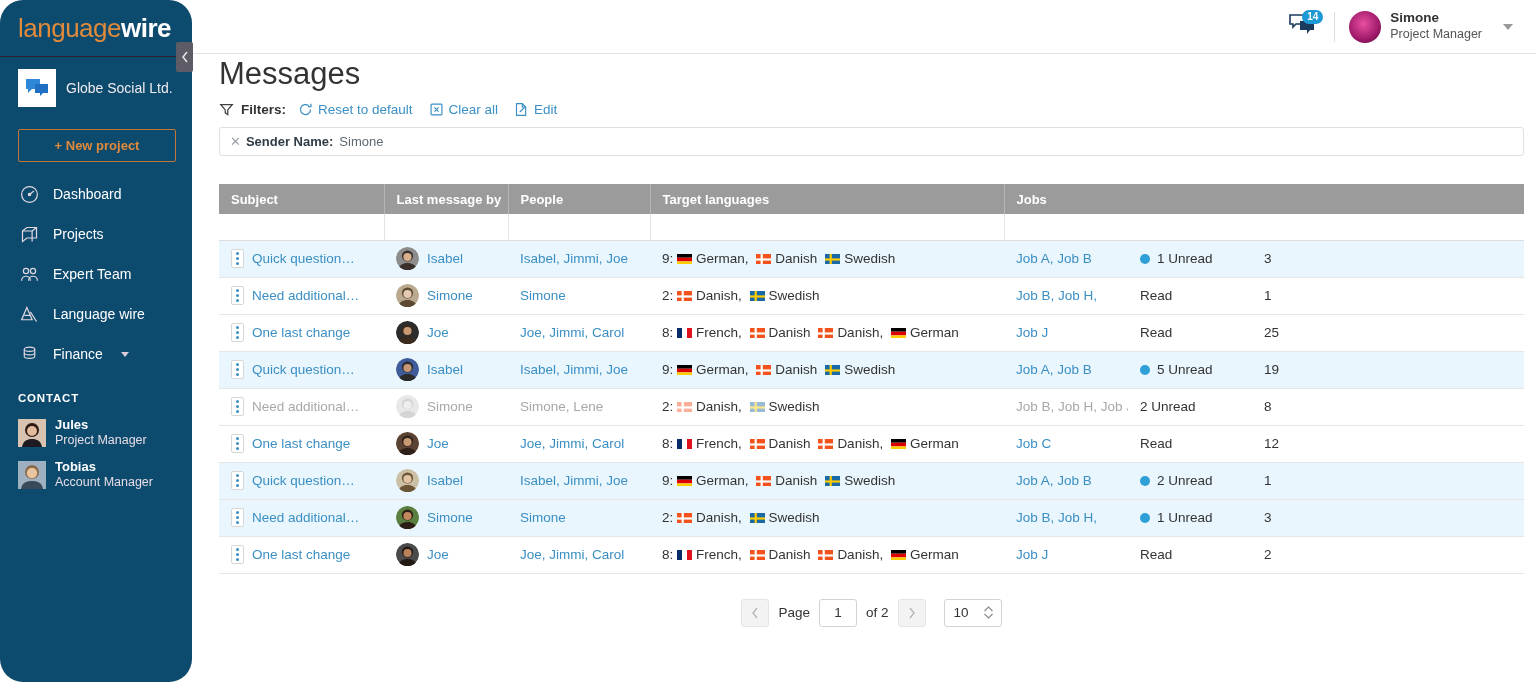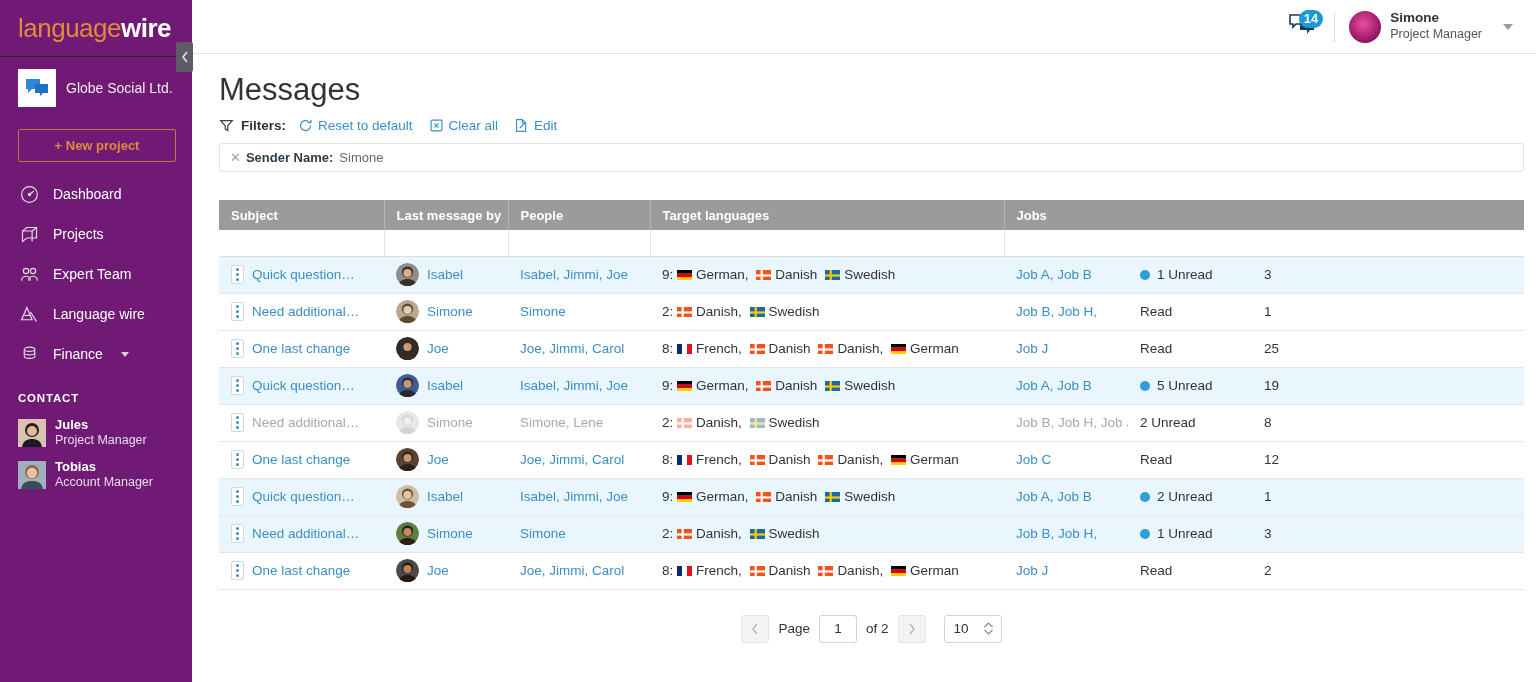--- a/index.html
+++ b/index.html
@@ -8,24 +8,25 @@
     width: 1536px; height: 682px;
     overflow: hidden;
     font-family: "Liberation Sans", sans-serif;
     background: #ffffff;
   }
   .app { display: flex; width: 1536px; height: 682px; position: relative; }
 
   
   .sidebar {
     width: 192px; height: 682px;
-    background: #701a75;
+    background: #0c4a6e;
     flex: 0 0 192px;
     position: relative;
     color: #ffffff;
+    border-radius: 23px;
   }
   .brand {
     height: 56px;
     display: flex; align-items: center;
     padding-left: 18px;
     font-size: 26px; letter-spacing: -0.5px;
   }
   .brand .lang { color: #e08a3c; font-weight: 400; }
   .brand .wire { color: #ffffff; font-weight: 700; }
   .brand-divider { height: 1px; background: #2f2030; margin: 0; }
@@ -121,21 +122,21 @@
   }
   .search-box input::placeholder { color: #8d8d8d; }
 
   .notif-wrap {
     position: relative; margin-left: 22px; margin-right: 14px;
     cursor: pointer; width: 32px; height: 30px;
   }
   .notif-badge {
     position: absolute; right: -3px; top: -2px;
     background: #1b9ad6; color: #fff;
-    font-size: 13px; font-weight: 700;
+    font-size: 10px; font-weight: 700;
     border-radius: 9px; padding: 1px 5px;
     line-height: 1.25;
   }
   .topbar-sep { width: 1px; height: 30px; background: #dcdcdc; margin-right: 14px; }
   .user-chip { display: flex; align-items: center; gap: 9px; cursor: pointer; }
   .user-av {
     width: 32px; height: 32px; border-radius: 50%;
     background: radial-gradient(circle at 45% 40%, #e84fa0 0%, #a01a6a 60%, #4e0a33 100%);
     flex: 0 0 32px;
   }
@@ -145,21 +146,21 @@
   .user-caret {
     width: 0; height: 0; margin-left: 12px;
     border-left: 5px solid transparent;
     border-right: 5px solid transparent;
     border-top: 6px solid #9a9a9a;
   }
 
   .content { padding: 0 13px 0 27px; }
   .page-title {
     font-size: 31px; color: #333; font-weight: 400;
-    margin: 18px 0 10px 0;
+    margin: 2px 0 10px 0;
   }
 
   .filters-bar {
     display: flex; align-items: center; gap: 7px;
     font-size: 13.5px; margin-bottom: 10px;
   }
   .filters-label { color: #333; font-weight: 700; margin-right: 5px; }
   .filter-action {
     display: flex; align-items: center; gap: 5px;
     color: #3b8fc4; cursor: pointer; margin-right: 9px;

